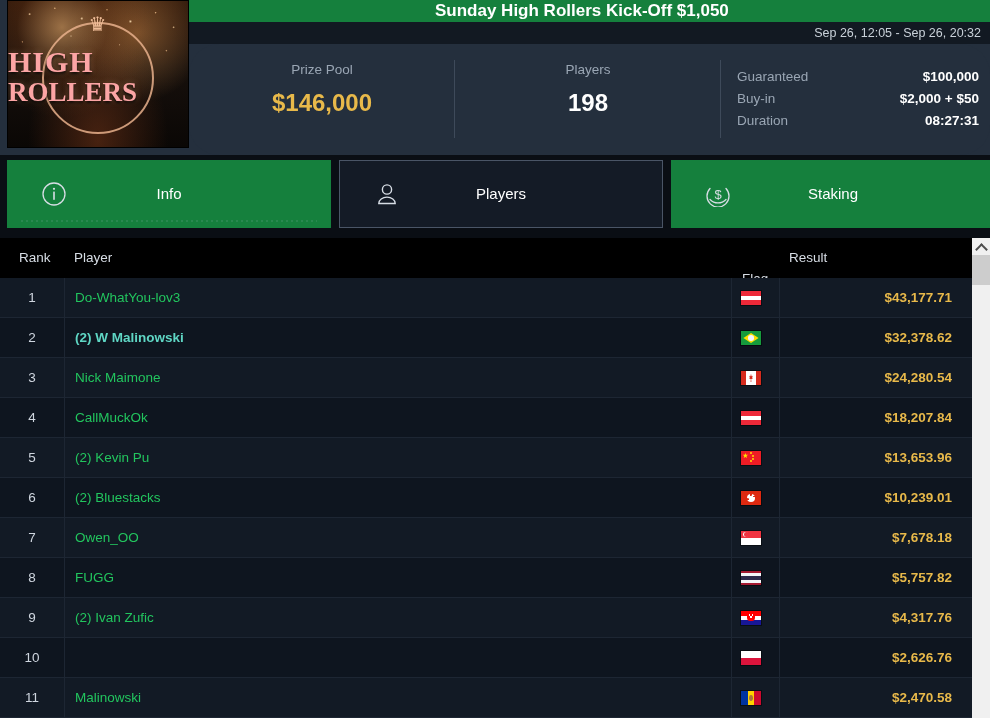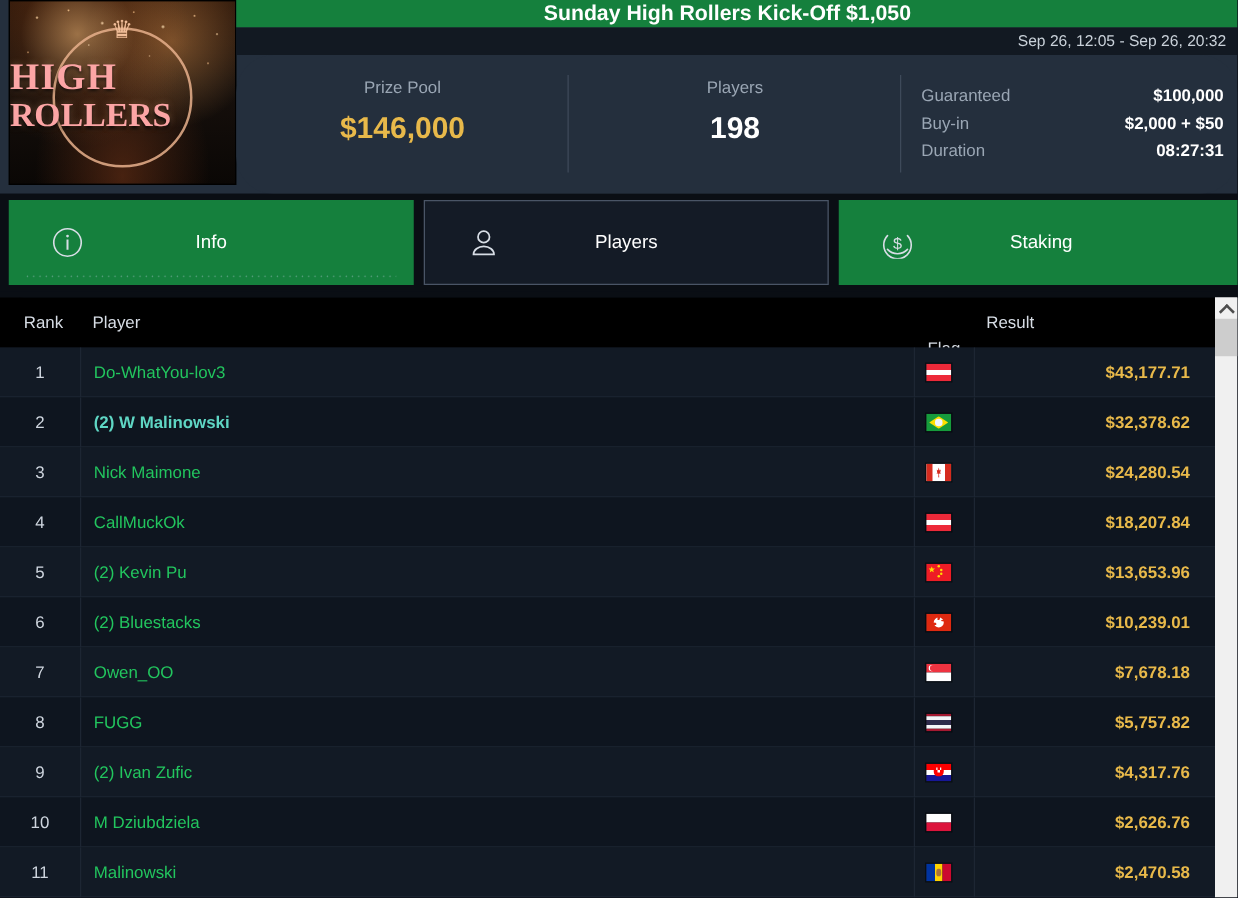--- a/index.html
+++ b/index.html
@@ -556,21 +556,20 @@
             <i style="left:54%;top:20%;width:8%;height:16%;background:#fff"></i>
             <i style="left:46%;top:36%;width:8%;height:16%;background:#fff"></i>
           </span>
           <span class="cell c-result">$4,317.76</span>
         </div>
         <div class="trow alt">
           <span class="col-sep sep-a"></span>
           <span class="col-sep sep-b"></span>
           <span class="col-sep sep-c"></span>
           <span class="cell c-rank">10</span>
-          <span class="cell c-player">M Dziubdziela</span>
           <span class="flag">
             <i style="left:0;top:0;width:100%;height:50%;background:#fff"></i>
             <i style="left:0;top:50%;width:100%;height:50%;background:#dc143c"></i>
           </span>
           <span class="cell c-result">$2,626.76</span>
         </div>
         <div class="trow">
           <span class="col-sep sep-a"></span>
           <span class="col-sep sep-b"></span>
           <span class="col-sep sep-c"></span>

